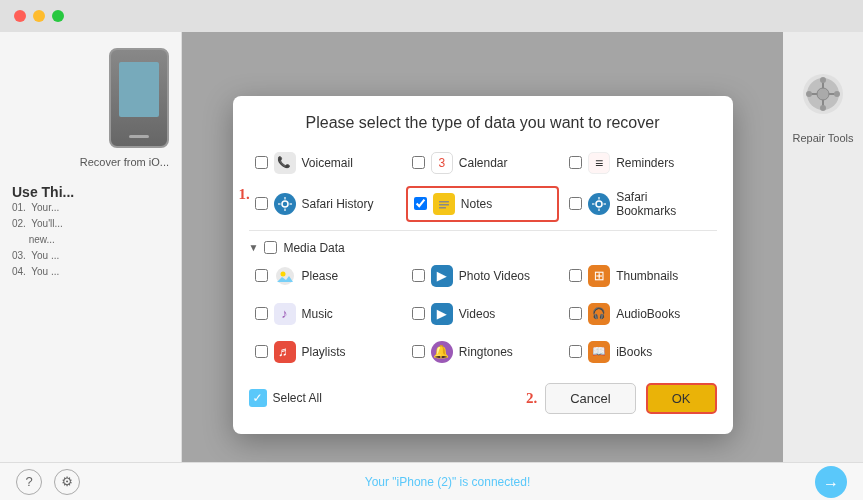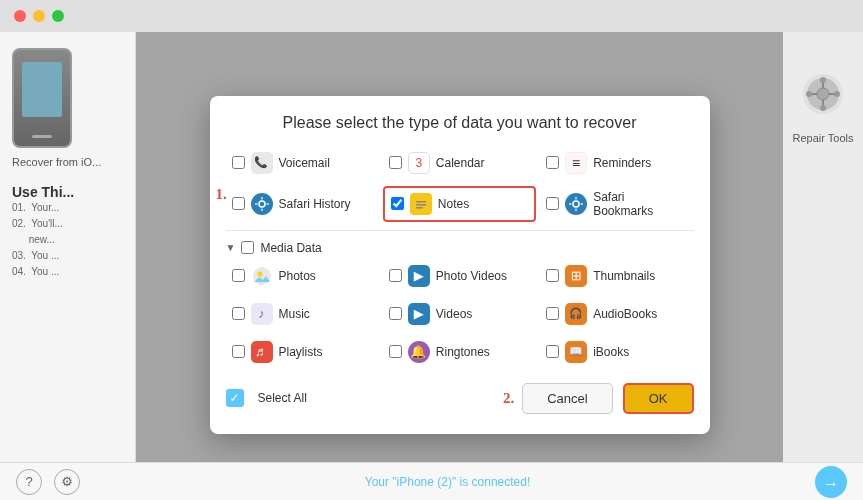--- a/index.html
+++ b/index.html
@@ -34,27 +34,27 @@
     .dot-red { background: #ff5f57; }
     .dot-yellow { background: #febc2e; }
     .dot-green { background: #28c840; }
 
     .app-content {
       display: flex;
       height: calc(500px - 35px);
     }
 
     .sidebar {
-      width: 136px;
+      width: 182px;
       background: #f5f5f5;
       border-right: 1px solid #ddd;
       padding: 16px 12px;
       display: flex;
       flex-direction: column;
-      align-items: flex-start;
+      align-items: flex-end;
     }
 
     .device-img {
       width: 60px;
       height: 100px;
       background: linear-gradient(180deg, #888 0%, #666 100%);
       border-radius: 8px;
       margin-bottom: 8px;
       position: relative;
       border: 2px solid #999;
@@ -242,21 +242,20 @@
       background: #5ac8fa;
       border-radius: 3px;
       display: flex; align-items: center; justify-content: center;
       color: white;
       font-size: 12px;
     }
 
     .select-all-label {
       font-size: 12px;
       color: #333;
-      margin-left: 8px;
     }
 
     .btn-group {
       display: flex;
       gap: 10px;
     }
 
     .btn {
       padding: 6px 24px;
       border-radius: 5px;
@@ -457,21 +456,21 @@
             <div class="data-row">
               <div class="data-item">
                 <input type="checkbox" style="">
                 <div class="data-icon" style="font-size:14px;">
                   <svg width="20" height="20" viewBox="0 0 20 20">
                       <circle cx="10" cy="10" r="9" fill="#e8e8e8"></circle>
                       <circle cx="8" cy="8" r="2.5" fill="#ffd700"></circle>
                       <path d="M2 16 L7 11 L11 14 L14 10 L18 16 Z" fill="#5ac8fa" opacity="0.8"></path>
                     </svg>
                 </div>
-                <span>Photos</span>
+                <span>Please</span>
               </div>
               <div class="data-item">
                 <input type="checkbox" style="">
                 <div class="data-icon ic-photovid" style="font-size:13px;display:flex;align-items:center;justify-content:center;background:#2980b9;border-radius:5px;color:white;">▶</div>
                 <span>Photo Videos</span>
               </div>
               <div class="data-item">
                 <input type="checkbox" style="">
                 <div class="data-icon ic-thumbs" style="background:#e67e22;border-radius:5px;display:flex;align-items:center;justify-content:center;color:white;font-size:13px;">⊞</div>
                 <span>Thumbnails</span>

